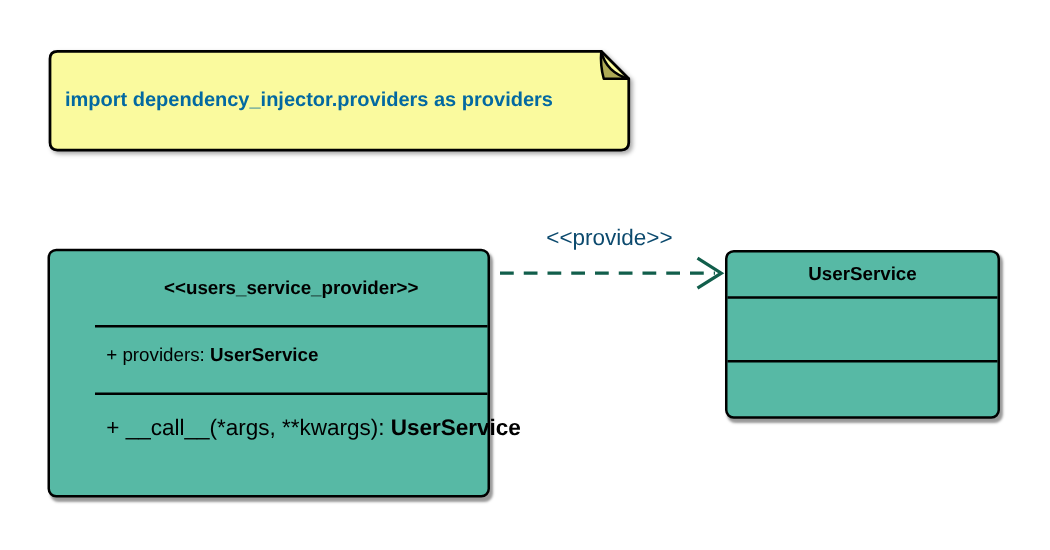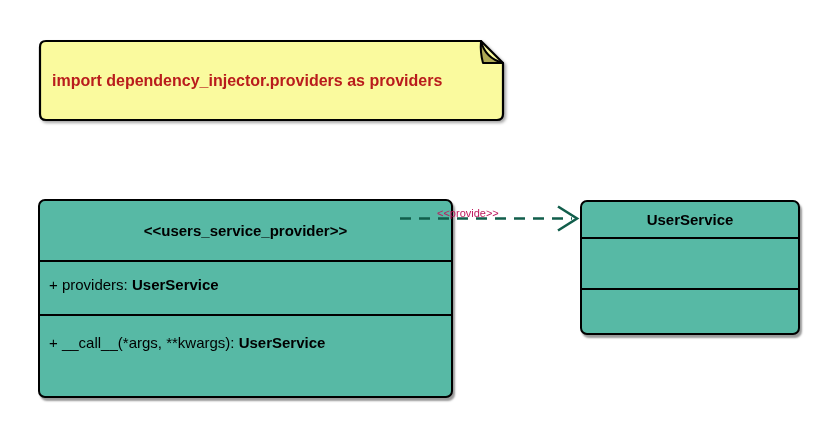--- a/index.html
+++ b/index.html
@@ -27,40 +27,41 @@
   .note-text {
     position: absolute;
     left: 52px;
     top: 42px;
     width: 440px;
     height: 78px;
     display: flex;
     align-items: center;
     font-size: 16px;
     font-weight: bold;
-    color: #b91c1c;
+    color: #0369a1;
     white-space: nowrap;
   }
   
   .uml-class {
     position: absolute;
     box-sizing: border-box;
     background: var(--class-fill, #57B9A5);
     border: 2px solid var(--border, #000000);
     border-radius: 7px;
     box-shadow: 2px 3px 2px rgba(0,0,0,0.40);
     color: #000000;
     display: flex;
     flex-direction: column;
   }
   .provider-class {
     left: 38px;
     top: 199px;
-    width: 415px;
+    width: 354px;
     height: 199px;
+    padding-left: 36px;
   }
   .service-class {
     left: 580px;
     top: 200px;
     width: 220px;
     height: 135px;
   }
   .uml-class .header {
     display: flex;
     flex-direction: column;
@@ -79,42 +80,42 @@
   }
   .provider-class .attributes {
     height: 54px;
     padding: 12px 0 0 9px;
     font-size: 15px;
     line-height: 22px;
   }
   .provider-class .methods {
     flex: 1;
     padding: 15px 0 0 9px;
-    font-size: 15px;
+    font-size: 18px;
     line-height: 23px;
   }
   .service-class .attributes { height: 51px; }
   .service-class .methods    { flex: 1; }
   .member { white-space: nowrap; }
   .member b { font-weight: bold; }
   
   .relation-svg {
     position: absolute;
     left: 0;
     top: 0;
     width: 840px;
     height: 440px;
     pointer-events: none;
   }
   .relation-label {
     position: absolute;
     left: 437px;
-    top: 207px;
-    font-size: 11px;
-    color: #be185d;
+    top: 180px;
+    font-size: 18px;
+    color: #0c4a6e;
     white-space: nowrap;
   }
 </style>
 </head>
 <body>
 
 <div class="canvas">
 
   <svg class="note-svg" viewBox="0 0 474 88">
     <path d="M 10,3 H 445 L 467,25 V 76 Q 467,82 461,82 H 10 Q 4,82 4,76 V 9 Q 4,3 10,3 Z" fill="var(--note-fill, #FAFA9E)" stroke="var(--border, #000000)" stroke-width="2.2" stroke-linejoin="round"></path>

